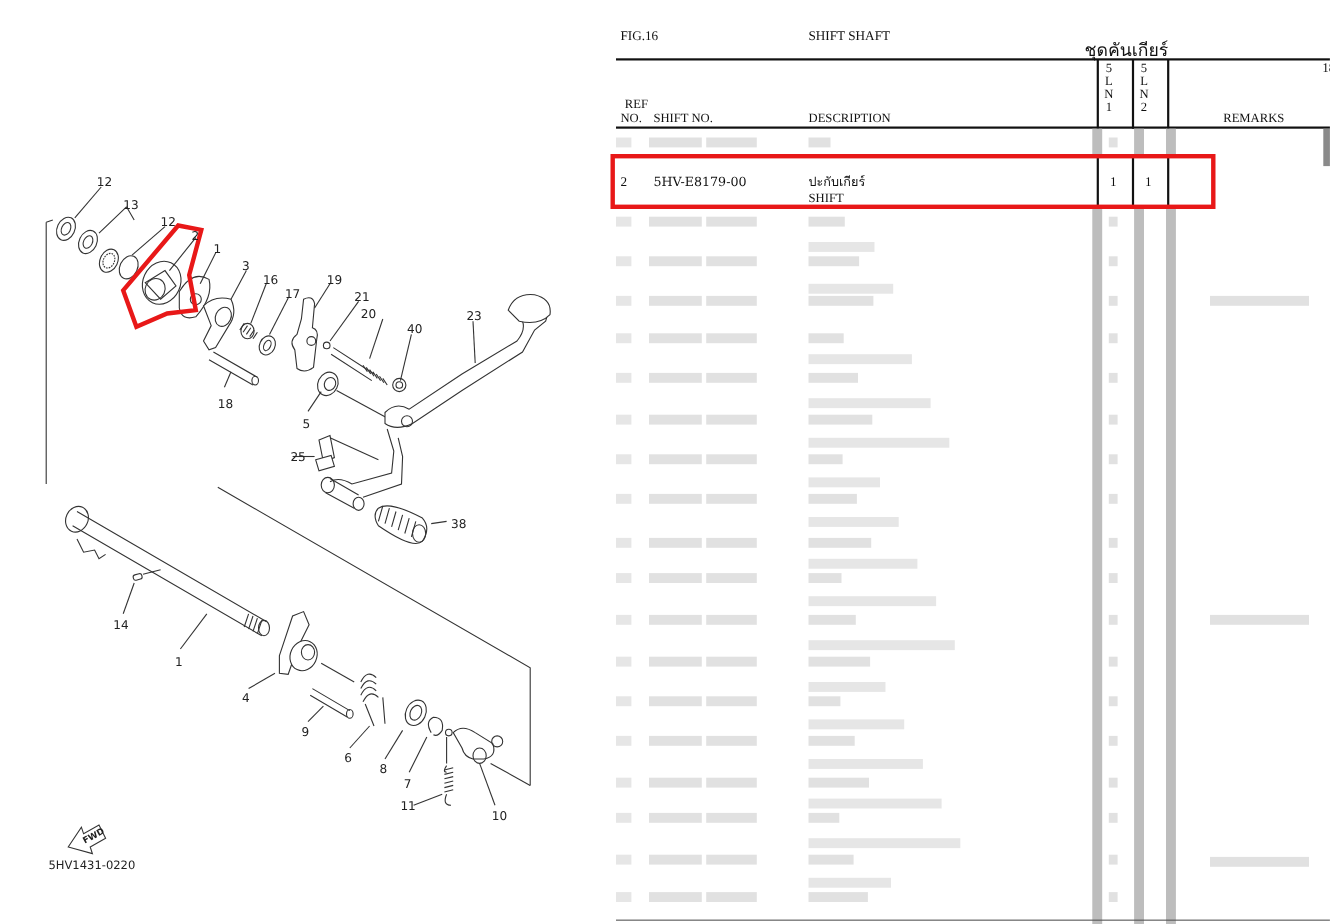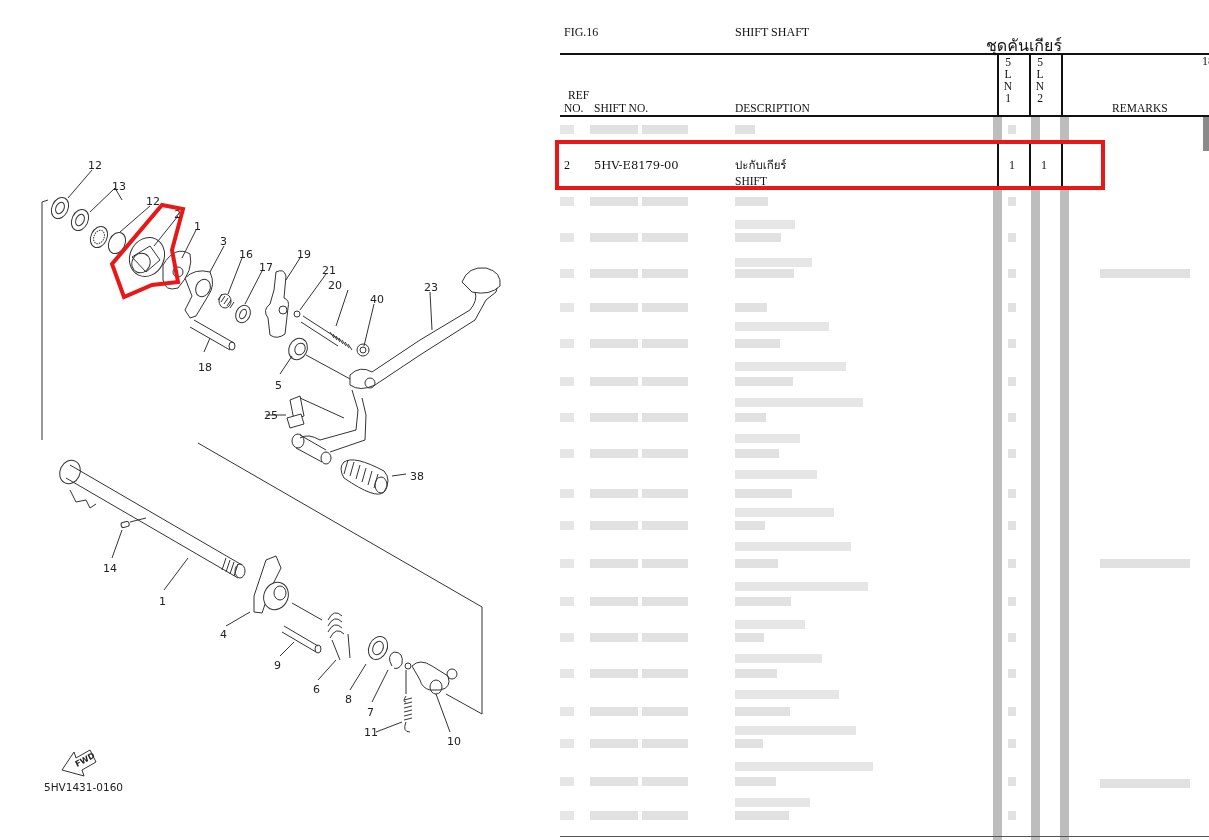--- a/index.html
+++ b/index.html
@@ -185,21 +185,21 @@
       <div class="callout" style="left: 159px; top: 596px;">1</div>
       <div class="callout" style="left: 220px; top: 629px;">4</div>
       <div class="callout" style="left: 274px; top: 660px;">9</div>
       <div class="callout" style="left: 313px; top: 684px;">6</div>
       <div class="callout" style="left: 345px; top: 694px;">8</div>
       <div class="callout" style="left: 367px; top: 707px;">7</div>
       <div class="callout" style="left: 364px; top: 727px;">11</div>
       <div class="callout" style="left: 447px; top: 736px;">10</div>
     </div>
 
-  <div class="diagram-code">5HV1431-0160</div>
+  <div class="diagram-code">5HV1431-0220</div>
 </div>
 
 <div class="table-area">
 
   <div class="hdr-fig" style="left:4px;">FIG.16</div>
   <div class="hdr-fig" style="left:175px;">SHIFT SHAFT</div>
   <div class="hdr-fig" style="left:426px;top:33px;font-family:'DejaVu Sans',sans-serif;font-size:16px;">ชุดคันเกียร์</div>
   <div class="hdr-line" style="top:53px;width:649px;"></div>
 
   <div class="col-h" style="left:640px;top:55px;width:14px;text-align:right;font-size:12px;">18</div>

